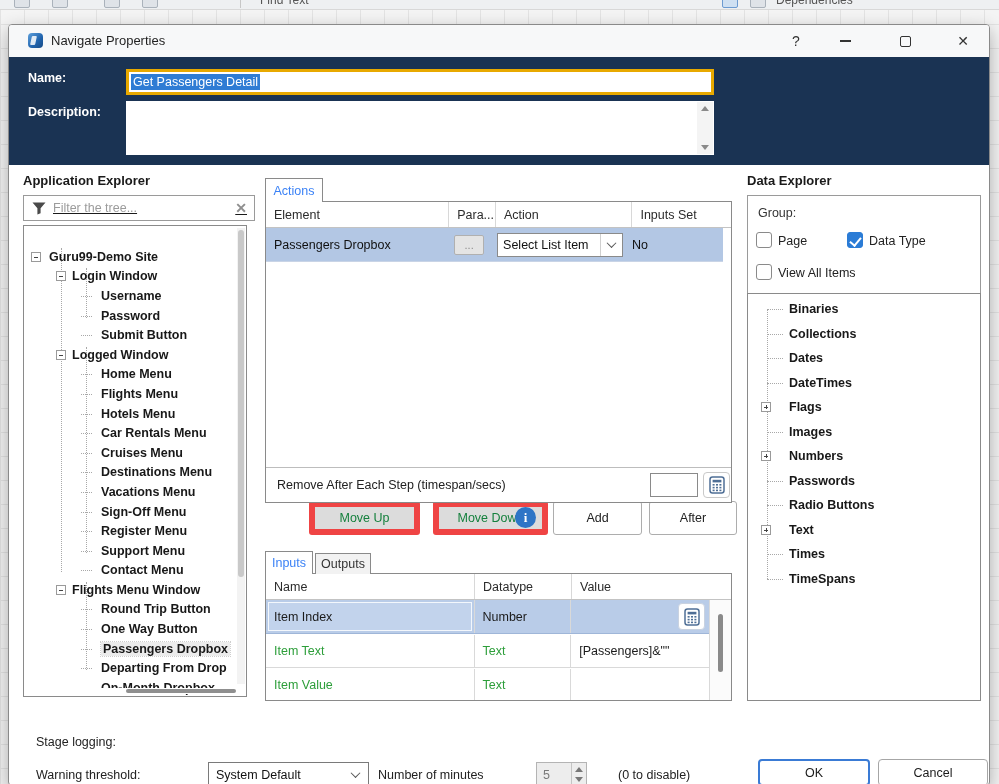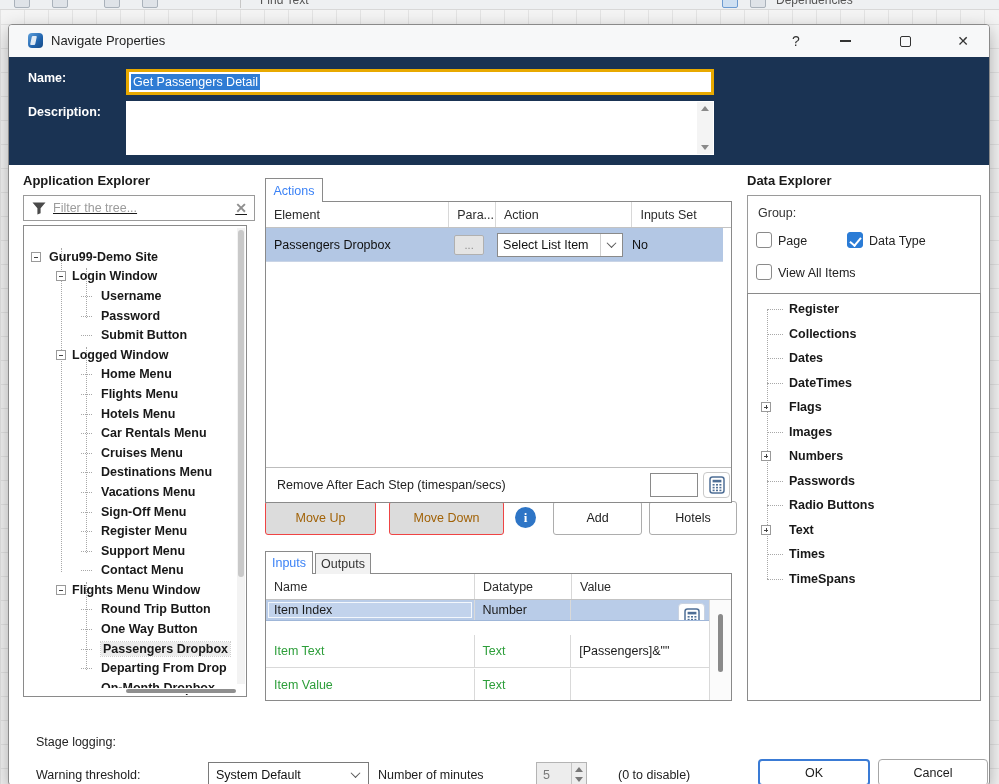--- a/index.html
+++ b/index.html
@@ -99,36 +99,36 @@
   .combo-chev-box { position:absolute; right:0; top:0; width:22px; height:100%; border-left:1px solid #d0d0d0; display:flex; align-items:center; justify-content:center; }
   .chev { width:7px; height:7px; border-right:1.6px solid #555; border-bottom:1.6px solid #555; transform:rotate(45deg) translate(-1px,-1px); }
   .pause-row { position:absolute; left:0; bottom:0; width:100%; height:35px; border-top:1px solid #bdbdbd; }
   .pause-lab { position:absolute; left:11px; top:10px; font-size:12.5px; color:#222; }
   .pause-input { position:absolute; left:384px; top:5px; width:48px; height:24px; border:1px solid #8a8a8a; background:#fff; font-size:12px; padding:0 4px; font-family:"Liberation Sans",sans-serif; }
   .calc-btn { position:absolute; left:437px; top:4px; width:27px; height:26px; background:#fff; border:1px solid #c9c9c9; border-radius:4px;
     display:flex; align-items:center; justify-content:center; }
   .btn-row-y { top:476px; height:34px; }
   .gbtn { position:absolute; font-size:12.5px; display:flex; align-items:center; justify-content:center; border-radius:3px; }
   .b-moveup { left:256px; width:111px; } .b-movedown { left:380px; width:115px; }
-  .disabled-btn { background:#dcdcdc; color:#a16207; border:1px solid #ef4444; }
+  .disabled-btn { background:#dcdcdc; color:#15803d; border:6px solid #ef4444;margin-left:44px; }
   .b-add { left:544px; width:89px; } .b-remove { left:640px; width:88px; }
   .light-btn { background:#fff; color:#222; border:1px solid #adadad; }
   .info-icon { position:absolute; left:506px; top:482px; width:21px; height:21px; border-radius:50%; background:#2e75c6; color:#fff;
     display:flex; align-items:center; justify-content:center; font-size:13px; font-weight:700; font-family:"Liberation Serif",serif; }
 
   
   .inputs-tab { left:256px; top:526px; width:48px; height:23px; }
   .outputs-tab { left:306px; top:528px; width:56px; height:21px; }
   .io-table { position:absolute; left:256px; top:548px; width:467px; height:128px; border:1px solid #8a8a8a; background:#fff; z-index:2; }
   .io-header { position:absolute; left:0; top:0; width:100%; height:26px; border-bottom:1px solid #c3c3c3; display:flex; }
   .io-h { font-size:12.5px; color:#2b2b2b; display:flex; align-items:center; padding-left:8px; border-right:1px solid #d8d8d8; }
   .c-name { width:209px; } .c-dt { width:97px; } .c-val { width:139px; border-right:none; }
   .io-row { position:absolute; left:0; width:444px; display:flex; border-bottom:1px solid #d9d9d9; }
   .io-cell { display:flex; align-items:center; font-size:12.5px; border-right:1px solid #d9d9d9; padding-left:8px; overflow:hidden; white-space:nowrap; }
-  .io-r1 { top:26px; height:21px; background:#b9cce8; border-bottom:1px solid #9fb6d8; }
+  .io-r1 { top:26px; height:34px; background:#b9cce8; border-bottom:1px solid #9fb6d8; }
   .io-r1 .c-name { box-shadow: inset 0 0 0 2px #b9cce8, inset 0 0 0 3px #f3f7fc; background:#c2d3ec; }
   .io-r2 { top:61px; height:33px; } .io-r3 { top:95px; height:31px; border-bottom:none; }
   .green { color:#2d9e3a; }
   .io-calc { position:absolute; right:4px; top:3px; width:27px; height:27px; background:#fff; border:1px solid #c9d2e0; border-radius:4px;
     display:flex; align-items:center; justify-content:center; }
   .io-vsb { position:absolute; right:0; top:26px; bottom:0; width:22px; border-left:1px solid #d9d9d9; background:#fbfbfb; }
   .io-vsb .thumb { position:absolute; left:8px; top:14px; width:5px; height:58px; background:#8a8a8a; border-radius:3px; display:block; }
 
   
   .group-box { position:absolute; left:738px; top:170px; width:234px; height:100px; border:1px solid #9a9a9a; background:#fff; }
@@ -364,21 +364,21 @@
           </g>
         </svg>
       </span>
     </div>
   </div>
 
   <button class="gbtn btn-row-y disabled-btn b-moveup">Move Up</button>
   <button class="gbtn btn-row-y disabled-btn b-movedown">Move Down</button>
   <span class="info-icon">i</span>
   <button class="gbtn btn-row-y light-btn b-add">Add</button>
-  <button class="gbtn btn-row-y light-btn b-remove">Hotels</button>
+  <button class="gbtn btn-row-y light-btn b-remove">After</button>
 
   <div class="tab inputs-tab">Inputs</div>
   <div class="tab inactive outputs-tab">Outputs</div>
   <div class="io-table">
     <div class="io-header">
       <span class="io-h c-name">Name</span>
       <span class="io-h c-dt">Datatype</span>
       <span class="io-h c-val">Value</span>
     </div>
     <div class="io-row io-r1">
@@ -427,21 +427,21 @@
     <span class="cb-lab" style="left:30px; top:38px;">Page</span>
     <span class="cb checked" style="left:99px; top:36px;"></span>
     <span class="cb-lab" style="left:121px; top:38px;">Data Type</span>
     <span class="cb" style="left:8px; top:68px;"></span>
     <span class="cb-lab" style="left:30px; top:70px;">View All Items</span>
   </div>
   <div class="de-tree">
     <div class="vline" style="left:19px; top:15px; height:270px;"></div>
     <div class="di">
         <span class="stub2"></span>
-        <span class="tl">Register</span>
+        <span class="tl">Binaries</span>
       </div>
     <div class="di">
         <span class="stub2"></span>
         <span class="tl">Collections</span>
       </div>
     <div class="di">
         <span class="stub2"></span>
         <span class="tl">Dates</span>
       </div>
     <div class="di">

